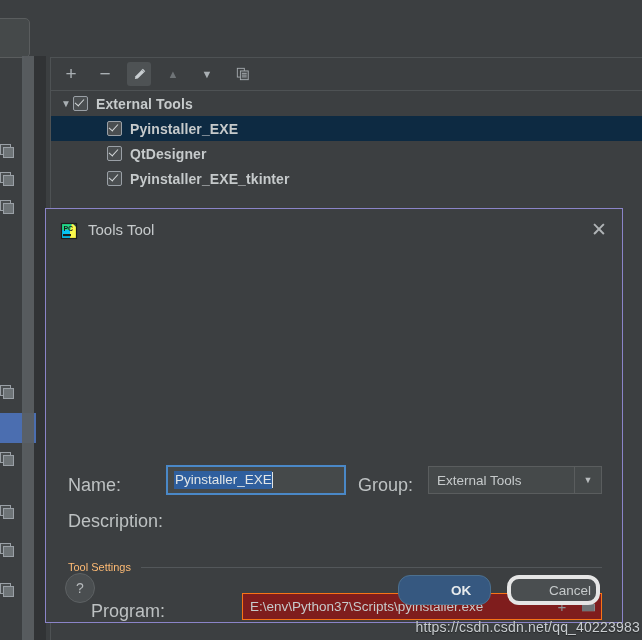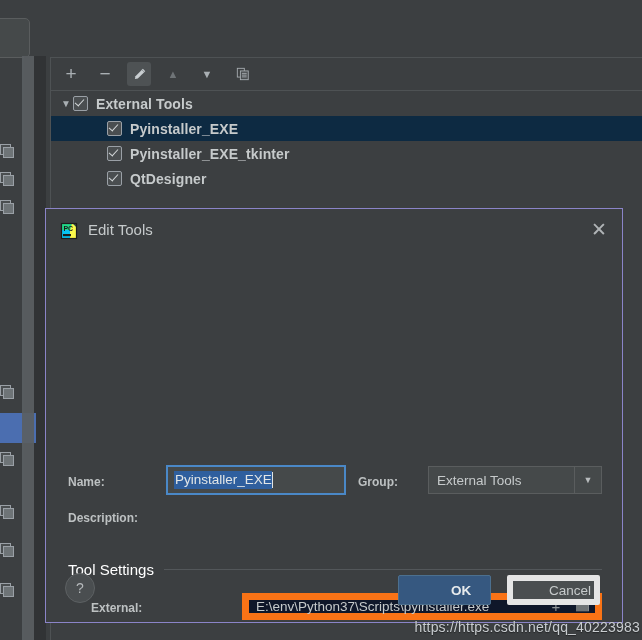--- a/index.html
+++ b/index.html
@@ -203,23 +203,22 @@
     width: 22px; height: 22px;
     color: #b0b4b6;
     font-size: 19px;
     line-height: 22px;
     text-align: center;
     font-family: "Liberation Sans", sans-serif;
   }
 
   .field-label {
     position: absolute;
-    font-size: 12px;
+    font-size: 18px;
     color: #bdc1c2;
-    font-weight: bold;
   }
   .text-input {
     position: absolute;
     box-sizing: border-box;
     background: #45494a;
     border: 1px solid #5a5d5e;
     color: #c6cacb;
     font-size: 13.5px;
     display: flex;
     align-items: center;
@@ -268,35 +267,35 @@
     justify-content: center;
     color: #b8bcbe;
     font-size: 9px;
   }
 
   
   .section-header {
     position: absolute;
     display: flex;
     align-items: center;
-    font-size: 15px;
-    color: #ffffff;
+    font-size: 11px;
+    color: #fdba74;
   }
   .section-rule {
     height: 1px;
     background: #53575a;
     margin-left: 10px;
   }
 
   
   .field-with-btns {
     position: absolute;
     box-sizing: border-box;
-    background: #0f172a;
-    border: 7px solid #f97316;
+    background: #7f1d1d;
+    border: 1px solid #f97316;
     display: flex;
     align-items: center;
   }
   .fwb-value {
     flex: 1;
     padding-left: 7px;
     font-size: 13.5px;
     color: #c6cacb;
     white-space: nowrap;
     overflow: hidden;
@@ -328,36 +327,36 @@
   }
   .dialog-button {
     position: absolute;
     bottom: 17px;
     height: 30px;
     box-sizing: border-box;
     display: flex;
     align-items: center;
     justify-content: center;
     font-size: 13.5px;
-    border-radius: 2px;
+    border-radius: 12px;
     padding-left: 33px;
   }
   #ok-button {
     right: 131px;
     width: 93px;
     background: #365880;
     border: 1px solid #4c708f;
     color: #e6eaec;
     font-weight: bold;
   }
   #cancel-button {
     right: 22px;
     width: 93px;
     background: #4a4e50;
-    border: 6px solid #e5e5e5;
+    border: 4px solid #e5e5e5;
     color: #c6cacb;
   }
 
   
   #watermark {
     position: absolute;
     right: 2px; bottom: 5px;
     font-size: 14px;
     color: #c9cdd0;
     font-family: "Liberation Sans", sans-serif;
@@ -452,45 +451,45 @@
         <span class="tree-arrow">▼</span>
         <span class="tree-checkbox"></span>
         <span class="tree-label">External Tools</span>
       </div>
       <div class="tree-row level2 selected">
         <span class="tree-checkbox"></span>
         <span class="tree-label">Pyinstaller_EXE</span>
       </div>
       <div class="tree-row level2">
         <span class="tree-checkbox"></span>
-        <span class="tree-label">Pyinstaller_EXE_tkinter</span>
+        <span class="tree-label">QtDesigner</span>
       </div>
       <div class="tree-row level2">
         <span class="tree-checkbox"></span>
-        <span class="tree-label">QtDesigner</span>
+        <span class="tree-label">Pyinstaller_EXE_tkinter</span>
       </div>
     </div>
 
   </div>
 </div>
 
 <div id="edit-tool-dialog">
 
   <div id="dialog-titlebar">
     <span id="dialog-pycharm-icon">
       <svg width="20" height="20" viewBox="0 0 20 20">
         <path d="M2 2h11l5 5v11H2z" fill="#21d789"></path>
         <path d="M13 2l5 5v11H9z" fill="#fcf84a"></path>
         <path d="M2 9h9v9H2z" fill="#07c3f2"></path>
         <rect x="2.5" y="2.5" width="15" height="15" fill="none" stroke="#1d1d1d" stroke-width="1.2"></rect>
         <rect x="4" y="13" width="8" height="2.2" fill="#1d1d1d"></rect>
         <text x="4.4" y="10" font-family="Liberation Sans, sans-serif" font-size="7" font-weight="bold" fill="#1d1d1d">PC</text>
       </svg>
     </span>
-    <span id="dialog-title">Edit Tools</span>
+    <span id="dialog-title">Tools Tool</span>
     <span id="dialog-close-icon">✕</span>
   </div>
 
   <span class="field-label" style="left:22px; top:266px">Name:</span>
   <div class="text-input focused" style="left:120px; top:256px; width:180px; height:30px">
     <span class="sel-text">Pyinstaller_EXE</span>
       <span class="caret"></span>
   </div>
 
   <span class="field-label" style="left:312px; top:266px">Group:</span>
@@ -499,31 +498,31 @@
     <span id="group-dropdown-arrow">▼</span>
   </div>
 
   <span class="field-label" style="left:22px; top:302px">Description:</span>
 
   <div class="section-header" style="left:22px; top:352px; width:534px">
     <span>Tool Settings</span>
     <span class="section-rule" style="flex:1"></span>
   </div>
 
-  <span class="field-label" style="left:45px; top:392px">External:</span>
+  <span class="field-label" style="left:45px; top:392px">Program:</span>
   <div class="field-with-btns" style="left:196px; top:384px; width:360px; height:27px">
     <span class="fwb-value">E:\env\Python37\Scripts\pyinstaller.exe</span>
     <span class="fwb-btn">+</span>
     <span class="fwb-btn">
       <svg width="15" height="13" viewBox="0 0 16 14">
         <path d="M1 2.5h5l1.3 1.6H15v8H1z" fill="#8e9396"></path>
         <path d="M1 4.6h13.2v7.3H1z" fill="#6e7376"></path>
       </svg>
     </span>
   </div>
 
   <div id="help-button">?</div>
   <div class="dialog-button" id="ok-button">OK</div>
   <div class="dialog-button" id="cancel-button">Cancel</div>
 
 </div>
 
-<div id="watermark">https://https.csdn.net/qq_40223983</div>
+<div id="watermark">https://csdn.csdn.net/qq_40223983</div>
 
 </body></html>

